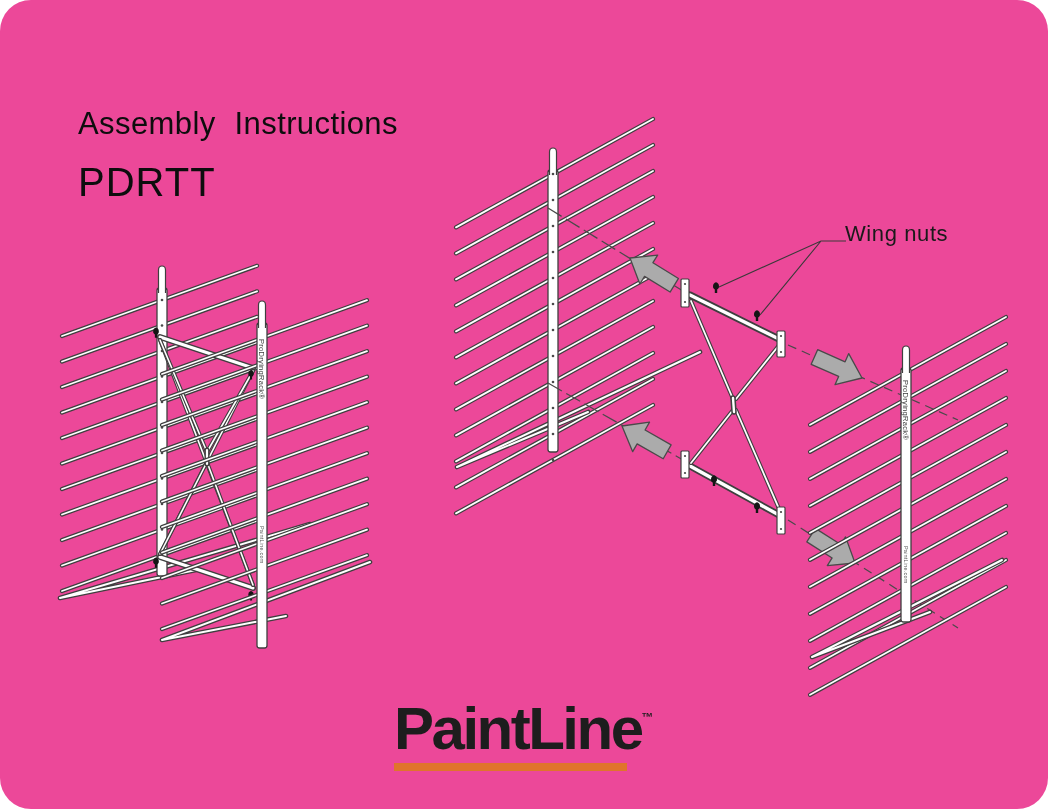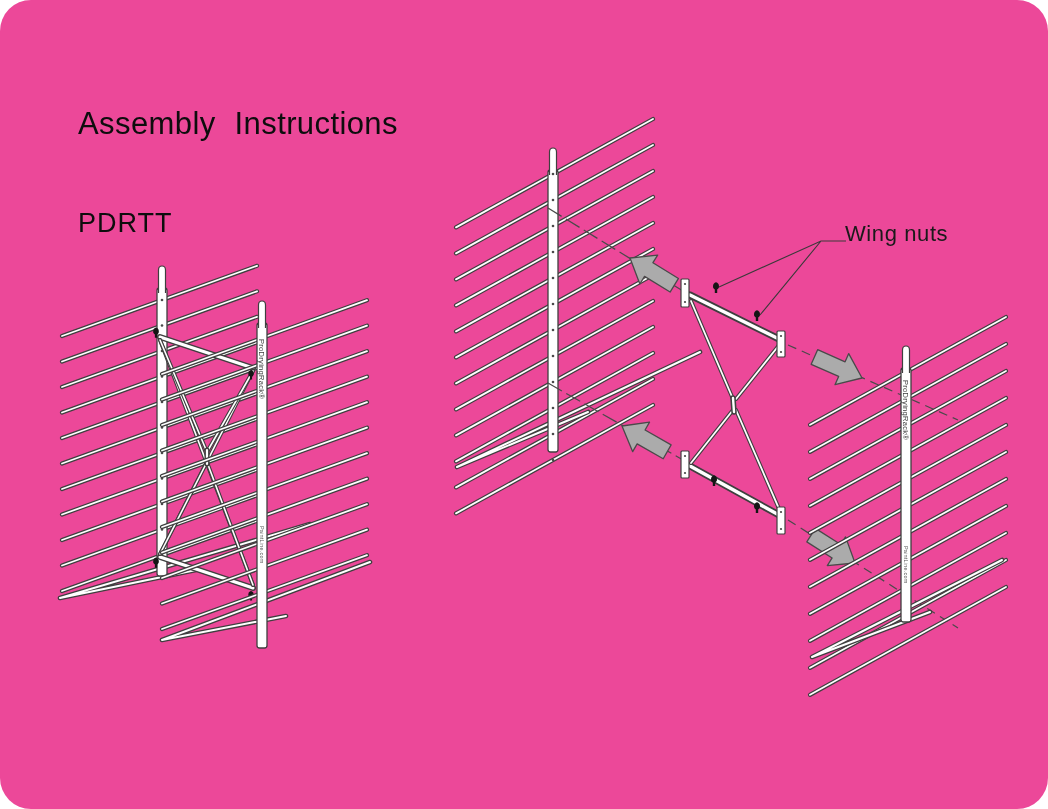--- a/index.html
+++ b/index.html
@@ -6,22 +6,22 @@
   .page{
     position:relative;width:1048px;height:809px;background:#ec4899;overflow:hidden;
     font-family:"Liberation Sans", sans-serif;
     border-radius:31px;
   }
   .title{
     position:absolute;left:78px;top:106px;font-size:31px;color:#0d0d0d;
     letter-spacing:.4px;word-spacing:10px;white-space:nowrap;
   }
   .model{
-    position:absolute;left:78px;top:160px;font-size:27px;color:#0d0d0d;
-    letter-spacing:1px;white-space:nowrap;margin-top:48px;
+    position:absolute;left:78px;top:160px;font-size:40px;color:#0d0d0d;
+    letter-spacing:1px;white-space:nowrap;
   }
   .wing-label{
     position:absolute;left:845px;top:221px;font-size:22px;color:#1a1a1a;
     letter-spacing:.6px;white-space:nowrap;
   }
   svg.diagram{position:absolute;left:0;top:0;}
   .logo-wrap{position:absolute;left:394px;top:697px;width:260px;}
   .logo-text{
     font-size:60px;font-weight:bold;color:#1d1d1d;letter-spacing:-2.5px;
     line-height:1.05;white-space:nowrap;
@@ -298,14 +298,18 @@
             <text x="903.4" y="380" transform="rotate(90 903.4 380)" font-size="7.5" letter-spacing="0.3" fill="#3a3a3a" font-family="&quot;Liberation Sans&quot;, sans-serif">ProDryingRack®</text>
             <text x="904" y="546" transform="rotate(90 904 546)" font-size="5.5" letter-spacing="0.2" fill="#555555" font-family="&quot;Liberation Sans&quot;, sans-serif">PaintLine.com</text>
           </g>
         </g>
       </g>
       <g>
         <path d="M846 241 L821 241 L719 287 M821 241 L760 315" stroke="#3a3a3a" stroke-width="1.1" fill="none"></path>
       </g>
     </svg>
 
+  <div class="logo-wrap">
+    <div class="logo-text" style="color: rgb(29, 29, 29);"><span>PaintLine</span><span class="tm">™</span></div>
+    <div class="logo-bar" id="logoBar" style="background: rgb(224, 116, 44);"></div>
+  </div>
 
 </div>
 
 </body></html>

